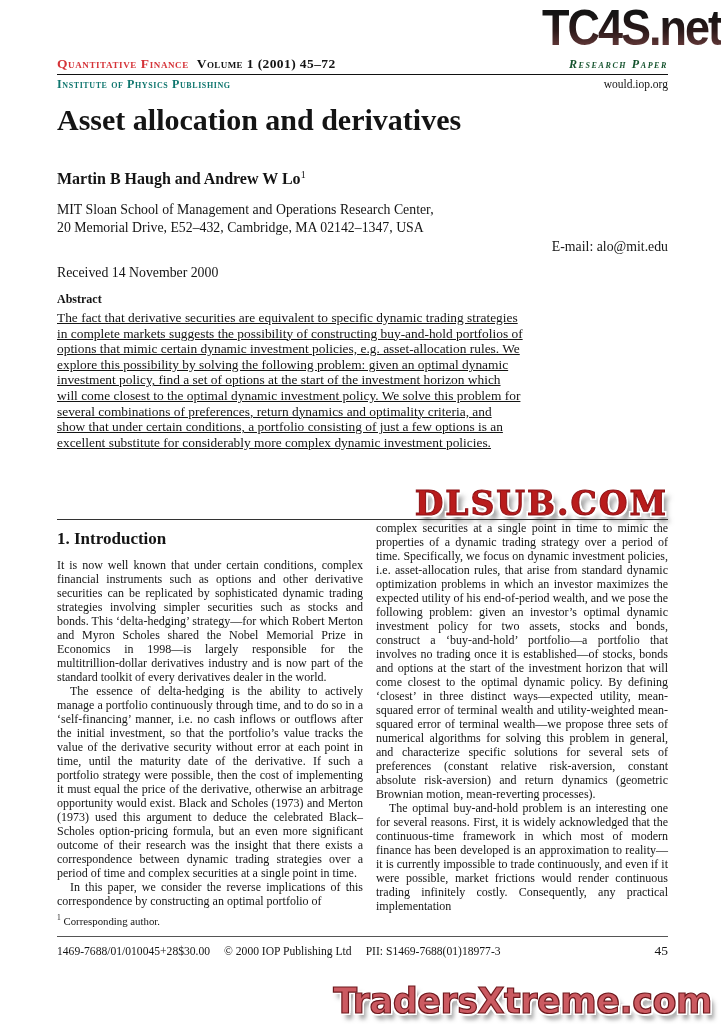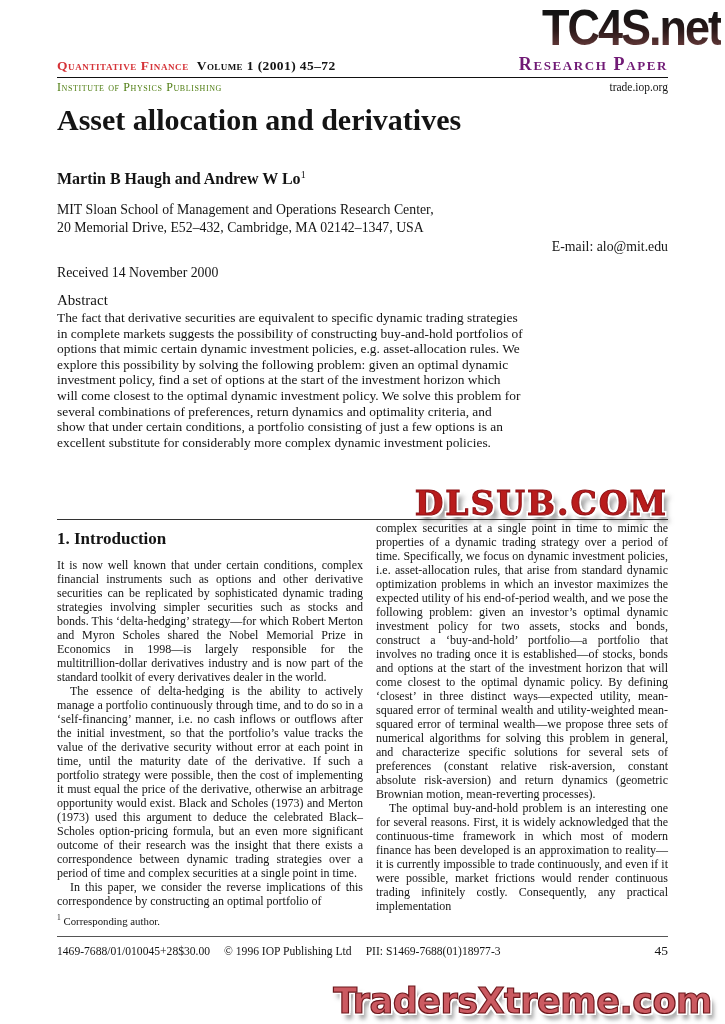--- a/index.html
+++ b/index.html
@@ -19,38 +19,38 @@
   .journal-name{
     font-variant:small-caps;font-weight:bold;letter-spacing:.6px;
     font-size:13.5px;color:#d53338;
   }
   .journal-volume{
     font-variant:small-caps;font-weight:bold;letter-spacing:.4px;
     font-size:13.5px;color:#141414;margin-left:4px;
   }
   .paper-type{
     font-variant:small-caps;font-weight:bold;letter-spacing:1.6px;
-    font-size:18px;color:#701a75;
+    font-size:12px;color:#14532d;font-style:italic;
   }
   .jh-rule{border-top:1.4px solid #111;margin:2px 0 2px 0;}
   .jh-row2{display:flex;justify-content:space-between;align-items:baseline;}
   .publisher{
-    font-variant:small-caps;font-weight:normal;letter-spacing:.6px;
-    font-size:12px;color:#4d7c0f;
+    font-variant:small-caps;font-weight:bold;letter-spacing:.6px;
+    font-size:12px;color:#0f766e;
   }
   .jh-site{font-size:11.5px;color:#141414;}
   
   .title{left:57px;top:103px;width:611px;font-size:30px;font-weight:bold;line-height:1.1;margin:0;}
   .authors{left:57px;top:169px;width:611px;font-size:16px;font-weight:bold;}
   .authors sup{font-size:10px;font-weight:normal;}
   .affiliation{left:57px;top:201px;width:611px;font-size:13.8px;line-height:17.5px;}
   .email-line{left:57px;top:239px;width:611px;font-size:13.8px;text-align:right;}
   .received-line{left:57px;top:265px;width:611px;font-size:13.8px;}
-  .abstract-head{left:57px;top:292px;font-size:15px;font-weight:normal;}
-  .abstract-text{left:57px;top:310px;width:466px;font-size:13.4px;line-height:15.6px;text-align:left;}
+  .abstract-head{left:57px;top:292px;font-size:12px;font-weight:bold;}
+  .abstract-text{left:57px;top:310px;width:466px;font-size:13.4px;line-height:15.6px;text-align:left;text-decoration:underline;}
   
   .abstract-rule{left:57px;top:519px;width:611px;border-top:1.2px solid #333;}
   .footer-rule{left:57px;top:936px;width:611px;border-top:1.5px solid #555;}
   
   .columns{left:57px;top:521px;width:611px;display:flex;gap:13px;}
   .col-left{width:306px;flex:0 0 306px;}
   .col-right{flex:1;}
   .sec-heading{font-size:17px;font-weight:bold;margin:8px 0 9px 0;line-height:1.2;}
   .body-par{
     font-size:12px;line-height:14px;text-align:justify;margin:0;
@@ -106,21 +106,21 @@
     <div class="jh-row1">
       <div>
         <span class="journal-name">Quantitative Finance</span>
         <span class="journal-volume">Volume 1 (2001) 45–72</span>
       </div>
       <div class="paper-type">Research Paper</div>
     </div>
     <div class="jh-rule"></div>
     <div class="jh-row2">
       <div class="publisher">Institute of Physics Publishing</div>
-      <div class="jh-site">trade.iop.org</div>
+      <div class="jh-site">would.iop.org</div>
     </div>
   </div>
 
   <h1 class="abs title">Asset allocation and derivatives</h1>
 
   <div class="abs authors">
     <span>Martin B Haugh and Andrew W Lo</span><sup>1</sup>
   </div>
 
   <div class="abs affiliation">
@@ -152,20 +152,20 @@
       <p class="body-par">complex securities at a single point in time to mimic the properties of a dynamic trading strategy over a period of time.  Specifically, we focus on dynamic investment policies, i.e. asset-allocation rules, that arise from standard dynamic optimization problems in which an investor maximizes the expected utility of his end-of-period wealth, and we pose the following problem: given an investor’s optimal dynamic investment policy for two assets, stocks and bonds, construct a ‘buy-and-hold’ portfolio—a portfolio that involves no trading once it is established—of stocks, bonds and options at the start of the investment horizon that will come closest to the optimal dynamic policy.  By defining ‘closest’ in three distinct ways—expected utility, mean-squared error of terminal wealth and utility-weighted mean-squared error of terminal wealth—we propose three sets of numerical algorithms for solving this problem in general, and characterize specific solutions for several sets of preferences (constant relative risk-aversion, constant absolute risk-aversion) and return dynamics (geometric Brownian motion, mean-reverting processes).</p>
       <p class="body-par indent">The optimal buy-and-hold problem is an interesting one for several reasons.  First, it is widely acknowledged that the continuous-time framework in which most of modern finance has been developed is an approximation to reality—it is currently impossible to trade continuously, and even if it were possible, market frictions would render continuous trading infinitely costly. Consequently, any practical implementation</p>
     </div>
   </div>
 
   <div class="abs wm-dlsub">DLSUB.COM</div>
 
   <div class="abs footer-rule"></div>
   <div class="abs footer">
     <div class="footer-left">
-      <span>1469-7688/01/010045+28$30.00</span><span>© 1996 IOP Publishing Ltd</span><span>PII: S1469-7688(01)18977-3</span>
+      <span>1469-7688/01/010045+28$30.00</span><span>© 2000 IOP Publishing Ltd</span><span>PII: S1469-7688(01)18977-3</span>
     </div>
     <div class="footer-page">45</div>
   </div>
 
   <div class="abs wm-traders">TradersXtreme.com</div>
 
 </div>
 
 </body></html>

